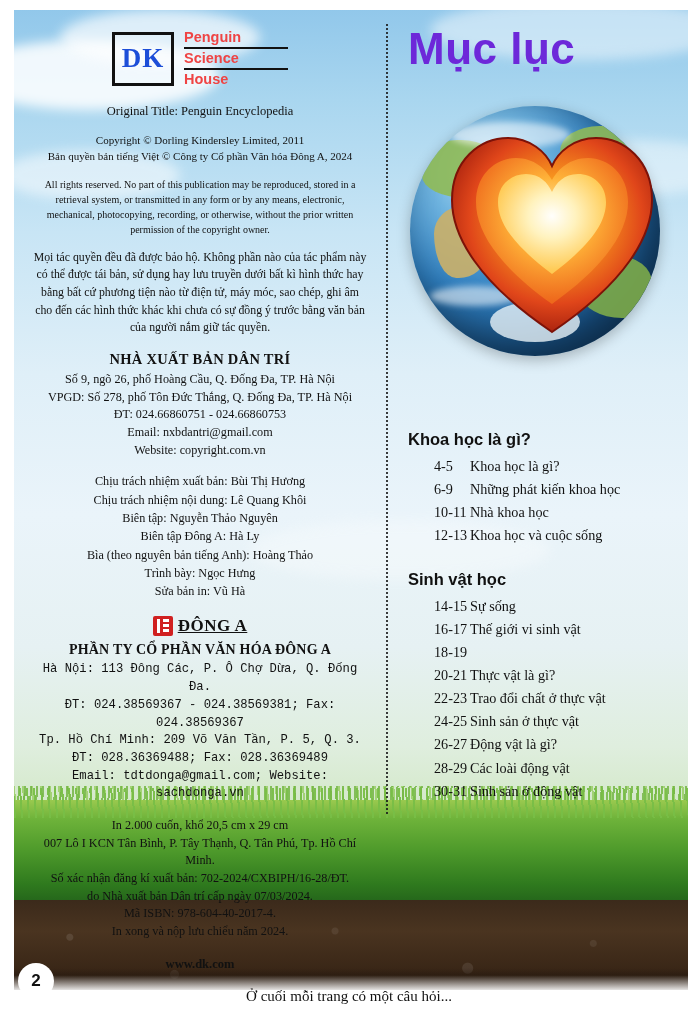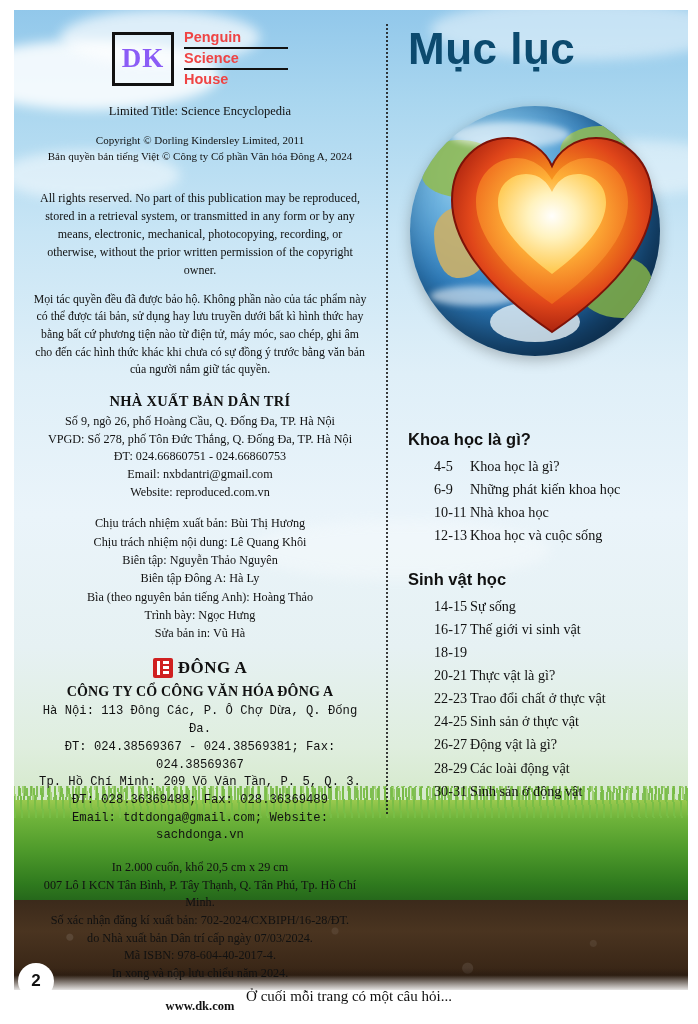--- a/index.html
+++ b/index.html
@@ -120,21 +120,21 @@
   .dk-box {
     width: 56px; height: 48px;
     border: 3px solid #111;
     display: flex;
     align-items: center;
     justify-content: center;
     font-family: "Liberation Serif", serif;
     font-weight: bold;
     font-size: 27px;
     letter-spacing: 1px;
-    color: #8b5cf6;
+    color: #1d4ed8;
   }
   .prh {
     text-align: left;
     line-height: 1.05;
     font-family: "Liberation Sans", sans-serif;
     font-weight: bold;
     font-size: 14.5px;
     color: #ef4444;
   }
   .prh .rule {
@@ -146,22 +146,22 @@
   .orig-title {
     margin-top: 16px;
     font-size: 12.5px;
   }
   .copy-block {
     margin-top: 14px;
     font-size: 11px;
     line-height: 1.45;
   }
   .rights-block {
-    margin-top: 24px;
-    font-size: 12px;
+    margin-top: 12px;
+    font-size: 10px;
     line-height: 1.5;
     padding: 0 6px;
   }
   .rights-block-vn {
     margin-top: 12px;
     font-size: 11.8px;
     line-height: 1.5;
     padding: 0 2px;
   }
   .pub-name {
@@ -200,20 +200,21 @@
     background: #fff;
   }
   .donga-mark::before { left: 4px; top: 3px; width: 3px; height: 14px; }
   .donga-mark::after { left: 10px; top: 3px; width: 6px; height: 3px; box-shadow: 0 5px 0 #fff, 0 10px 0 #fff; }
   .donga-word {
     font-family: "Liberation Serif", serif;
     font-weight: bold;
     font-size: 17px;
     color: #111;
     letter-spacing: .5px;
+    text-decoration: underline;
   }
   .company {
     margin-top: 6px;
     font-size: 14px;
     font-weight: bold;
     letter-spacing: .2px;
   }
   .company-lines {
     margin-top: 3px;
     font-size: 12.2px;
@@ -231,21 +232,21 @@
     font-weight: bold;
   }
 
   
   .muc-luc {
     position: absolute;
     left: 408px; top: 24px;
     font-family: "Liberation Sans", sans-serif;
     font-weight: bold;
     font-size: 44px;
-    color: #0c4a6e;
+    color: #6d28d9;
     letter-spacing: .5px;
   }
   
   .earth-wrap {
     position: absolute;
     left: 404px; top: 96px;
     width: 272px; height: 320px;
   }
   .earth-globe {
     position: absolute;
@@ -377,56 +378,56 @@
       <div class="dk-box">DK</div>
       <div class="prh">
         <div>Penguin</div>
         <div class="rule"></div>
         <div>Science</div>
         <div class="rule"></div>
         <div>House</div>
       </div>
     </div>
 
-    <div class="orig-title">Limited Title: Science Encyclopedia</div>
+    <div class="orig-title">Original Title: Penguin Encyclopedia</div>
 
     <div class="copy-block">
       <div>Copyright © Dorling Kindersley Limited, 2011</div>
       <div>Bản quyền bản tiếng Việt © Công ty Cổ phần Văn hóa Đông A, 2024</div>
     </div>
 
     <div class="rights-block">All rights reserved. No part of this publication may be reproduced, stored in a retrieval system, or transmitted in any form or by any means, electronic, mechanical, photocopying, recording, or otherwise, without the prior written permission of the copyright owner.</div>
 
     <div class="rights-block-vn">Mọi tác quyền đều đã được bảo hộ. Không phần nào của tác phẩm này có thể được tái bản, sử dụng hay lưu truyền dưới bất kì hình thức hay bằng bất cứ phương tiện nào từ điện tử, máy móc, sao chép, ghi âm cho đến các hình thức khác khi chưa có sự đồng ý trước bằng văn bản của người nắm giữ tác quyền.</div>
 
     <div class="pub-name">NHÀ XUẤT BẢN DÂN TRÍ</div>
     <div class="pub-lines">
       <div>Số 9, ngõ 26, phố Hoàng Cầu, Q. Đống Đa, TP. Hà Nội</div>
       <div>VPGD: Số 278, phố Tôn Đức Thắng, Q. Đống Đa, TP. Hà Nội</div>
       <div>ĐT: 024.66860751 - 024.66860753</div>
       <div>Email: nxbdantri@gmail.com</div>
-      <div>Website: reproduced.com.vn</div>
+      <div>Website: copyright.com.vn</div>
     </div>
 
     <div class="credits">
       <div>Chịu trách nhiệm xuất bản: Bùi Thị Hương</div>
       <div>Chịu trách nhiệm nội dung: Lê Quang Khôi</div>
       <div>Biên tập: Nguyễn Thảo Nguyên</div>
       <div>Biên tập Đông A: Hà Ly</div>
       <div>Bìa (theo nguyên bản tiếng Anh): Hoàng Thảo</div>
       <div>Trình bày: Ngọc Hưng</div>
       <div>Sửa bản in: Vũ Hà</div>
     </div>
 
     <div class="donga-logo">
       <span class="donga-mark"></span>
       <span class="donga-word">ĐÔNG A</span>
     </div>
 
-    <div class="company">CÔNG TY CỔ CÔNG VĂN HÓA ĐÔNG A</div>
+    <div class="company">PHẦN TY CỔ PHẦN VĂN HÓA ĐÔNG A</div>
     <div class="company-lines">
       <div>Hà Nội: 113 Đông Các, P. Ô Chợ Dừa, Q. Đống Đa.</div>
       <div>ĐT: 024.38569367 - 024.38569381; Fax: 024.38569367</div>
       <div>Tp. Hồ Chí Minh: 209 Võ Văn Tần, P. 5, Q. 3.</div>
       <div>ĐT: 028.36369488; Fax: 028.36369489</div>
       <div>Email: tdtdonga@gmail.com; Website: sachdonga.vn</div>
     </div>
 
     <div class="print-info">
       <div>In 2.000 cuốn, khổ 20,5 cm x 29 cm</div>

